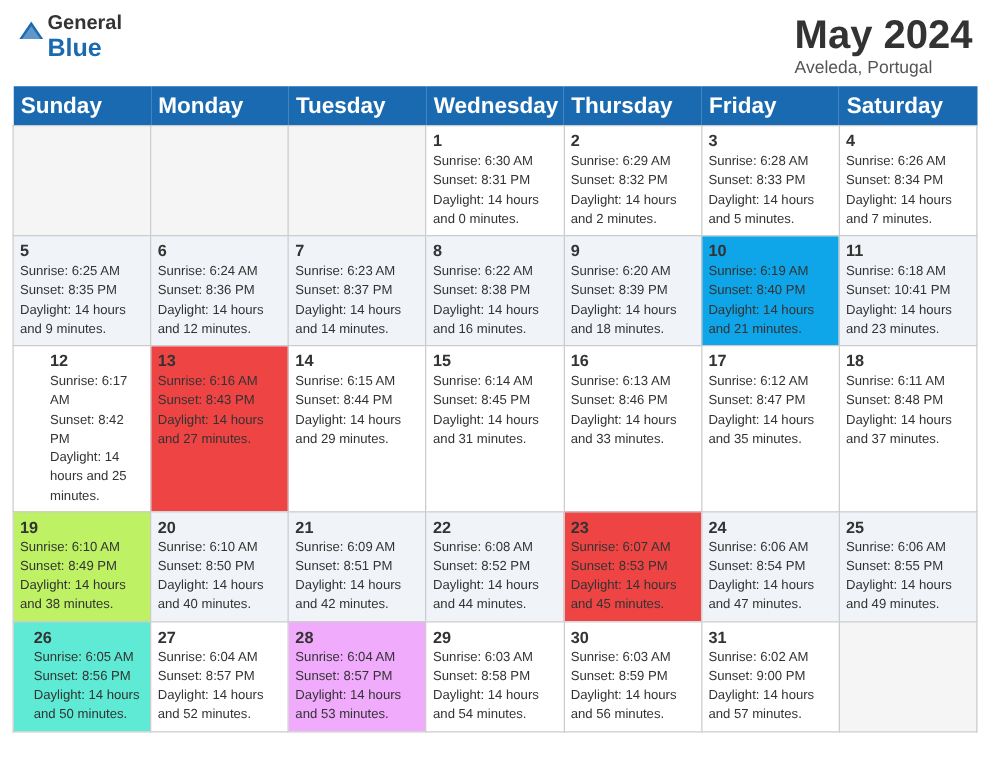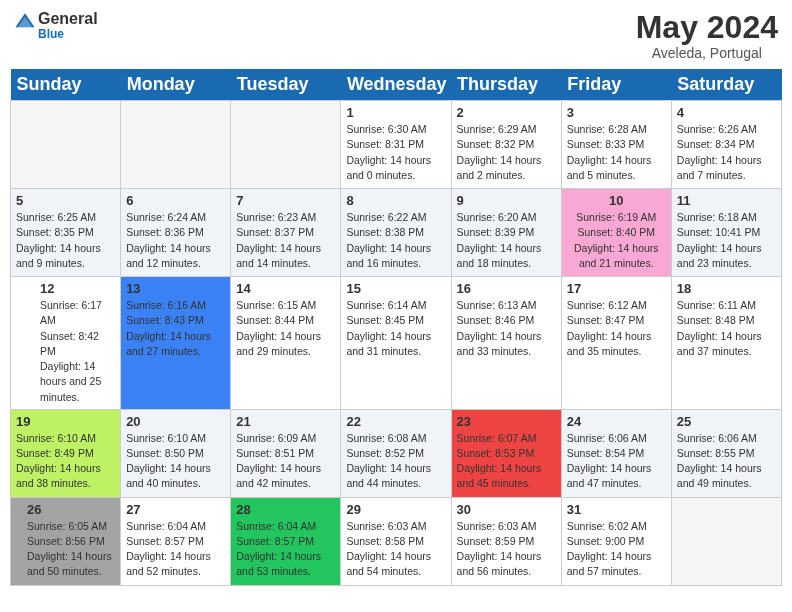--- a/index.html
+++ b/index.html
@@ -22,21 +22,21 @@
       align-items: center;
       gap: 2px;
       justify-content: flex-end;
     }
     .logo-icon {
       width: 22px;
       height: 22px;
       margin-top: -2px;
     }
     .title-block {
-      text-align: center;
+      text-align: left;
     }
     .month-title {
       font-size: 32px;
       font-weight: bold;
       color: #333;
       line-height: 1.1;
     }
     .location {
       font-size: 14px;
       color: #555;
@@ -91,21 +91,21 @@
 <div class="header">
   <div class="logo">
     <div>
       <svg class="logo-icon" viewBox="0 0 30 30">
         <polygon points="15,3 28,22 2,22" fill="#1a6ab1"></polygon>
         <polygon points="15,8 25,22 5,22" fill="#fff" opacity="0.3"></polygon>
       </svg>
     </div>
     <div>
       <div style="font-size:16px;font-weight:bold;color:#333;line-height:1.1;">General</div>
-      <div style="font-size:12px;font-weight:bold;color:#1a6ab1;line-height:1.1;">Blue</div>
+      <div style="font-size:20px;font-weight:bold;color:#1a6ab1;line-height:1.1;">Blue</div>
     </div>
   </div>
   <div class="title-block">
     <div class="month-title">May 2024</div>
     <div class="location">Aveleda, Portugal</div>
   </div>
 </div>
 
 <table>
   <thead>
@@ -155,35 +155,35 @@
           <div class="cell-info"><span>Sunrise: 6:23 AM</span><br><span>Sunset: 8:37 PM</span><br><span>Daylight: 14 hours and 14 minutes.</span></div>
         </td>
         <td style="background: rgb(240, 244, 248);">
           <span class="day-num">8</span>
           <div class="cell-info"><span>Sunrise: 6:22 AM</span><br><span>Sunset: 8:38 PM</span><br><span>Daylight: 14 hours and 16 minutes.</span></div>
         </td>
         <td style="background: rgb(240, 244, 248);">
           <span class="day-num">9</span>
           <div class="cell-info"><span>Sunrise: 6:20 AM</span><br><span>Sunset: 8:39 PM</span><br><span>Daylight: 14 hours and 18 minutes.</span></div>
         </td>
-        <td style="background: #f9a8d4; text-align: center;">
+        <td style="background: #0ea5e9;">
           <span class="day-num">10</span>
           <div class="cell-info"><span>Sunrise: 6:19 AM</span><br><span>Sunset: 8:40 PM</span><br><span>Daylight: 14 hours and 21 minutes.</span></div>
         </td>
         <td style="background: rgb(240, 244, 248);">
           <span class="day-num">11</span>
           <div class="cell-info"><span>Sunrise: 6:18 AM</span><br><span>Sunset: 10:41 PM</span><br><span>Daylight: 14 hours and 23 minutes.</span></div>
         </td>
       </tr>
       <tr class="week-row" style="background: rgb(255, 255, 255);">
         <td style="background: rgb(255, 255, 255); padding-left: 29px;">
           <span class="day-num">12</span>
           <div class="cell-info"><span>Sunrise: 6:17 AM</span><br><span>Sunset: 8:42 PM</span><br><span>Daylight: 14 hours and 25 minutes.</span></div>
         </td>
-        <td style="background: #3b82f6;">
+        <td style="background: #ef4444;">
           <span class="day-num">13</span>
           <div class="cell-info"><span>Sunrise: 6:16 AM</span><br><span>Sunset: 8:43 PM</span><br><span>Daylight: 14 hours and 27 minutes.</span></div>
         </td>
         <td style="background: rgb(255, 255, 255);">
           <span class="day-num">14</span>
           <div class="cell-info"><span>Sunrise: 6:15 AM</span><br><span>Sunset: 8:44 PM</span><br><span>Daylight: 14 hours and 29 minutes.</span></div>
         </td>
         <td style="background: rgb(255, 255, 255);">
           <span class="day-num">15</span>
           <div class="cell-info"><span>Sunrise: 6:14 AM</span><br><span>Sunset: 8:45 PM</span><br><span>Daylight: 14 hours and 31 minutes.</span></div>
@@ -225,29 +225,29 @@
         <td style="background: rgb(240, 244, 248);">
           <span class="day-num">24</span>
           <div class="cell-info"><span>Sunrise: 6:06 AM</span><br><span>Sunset: 8:54 PM</span><br><span>Daylight: 14 hours and 47 minutes.</span></div>
         </td>
         <td style="background: rgb(240, 244, 248);">
           <span class="day-num">25</span>
           <div class="cell-info"><span>Sunrise: 6:06 AM</span><br><span>Sunset: 8:55 PM</span><br><span>Daylight: 14 hours and 49 minutes.</span></div>
         </td>
       </tr>
       <tr class="week-row" style="background: rgb(255, 255, 255);">
-        <td style="background: #a3a3a3; padding-left: 16px;">
+        <td style="background: #5eead4; padding-left: 16px;">
           <span class="day-num">26</span>
           <div class="cell-info"><span>Sunrise: 6:05 AM</span><br><span>Sunset: 8:56 PM</span><br><span>Daylight: 14 hours and 50 minutes.</span></div>
         </td>
         <td style="background: rgb(255, 255, 255);">
           <span class="day-num">27</span>
           <div class="cell-info"><span>Sunrise: 6:04 AM</span><br><span>Sunset: 8:57 PM</span><br><span>Daylight: 14 hours and 52 minutes.</span></div>
         </td>
-        <td style="background: #22c55e;">
+        <td style="background: #f0abfc;">
           <span class="day-num">28</span>
           <div class="cell-info"><span>Sunrise: 6:04 AM</span><br><span>Sunset: 8:57 PM</span><br><span>Daylight: 14 hours and 53 minutes.</span></div>
         </td>
         <td style="background: rgb(255, 255, 255);">
           <span class="day-num">29</span>
           <div class="cell-info"><span>Sunrise: 6:03 AM</span><br><span>Sunset: 8:58 PM</span><br><span>Daylight: 14 hours and 54 minutes.</span></div>
         </td>
         <td style="background: rgb(255, 255, 255);">
           <span class="day-num">30</span>
           <div class="cell-info"><span>Sunrise: 6:03 AM</span><br><span>Sunset: 8:59 PM</span><br><span>Daylight: 14 hours and 56 minutes.</span></div>

